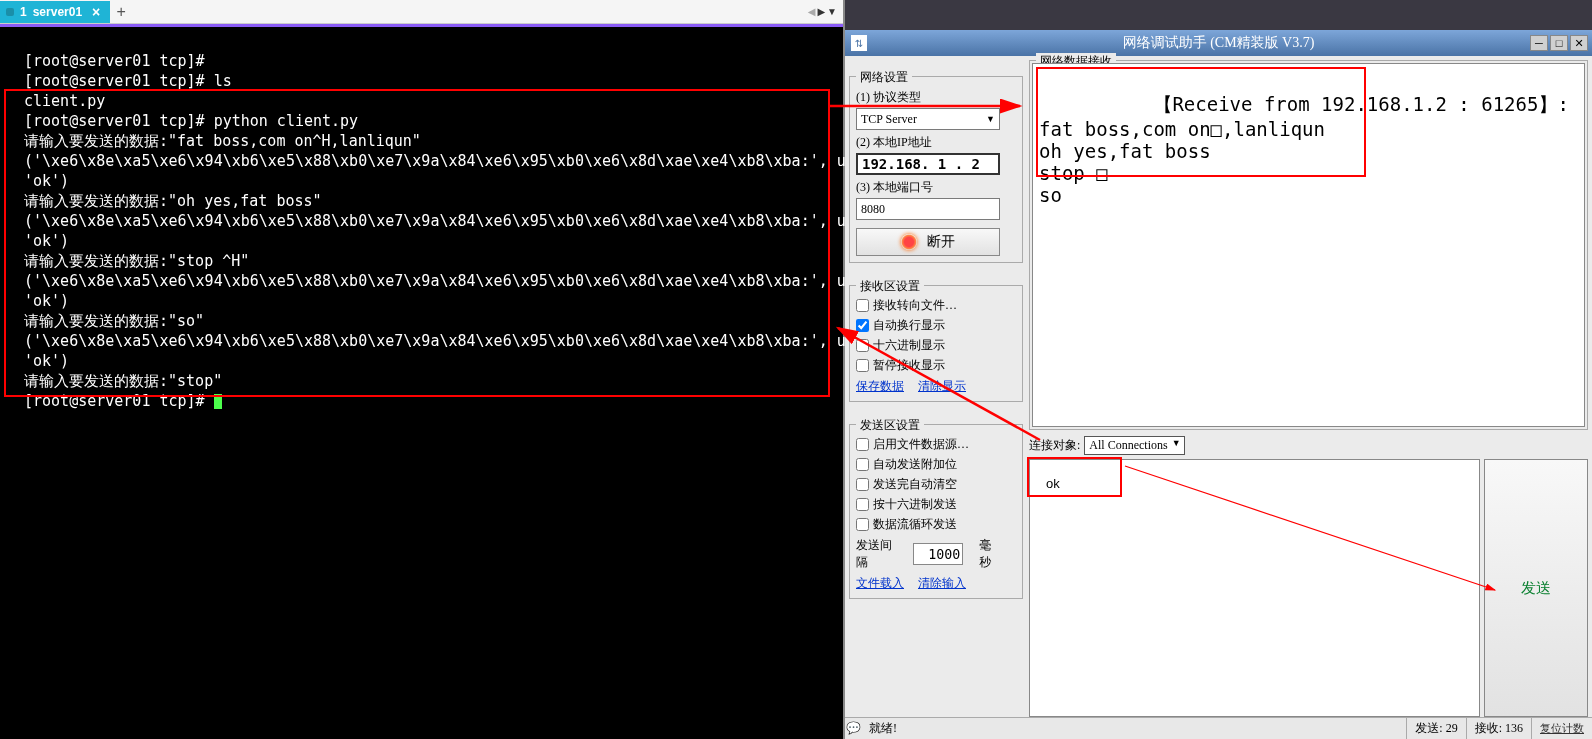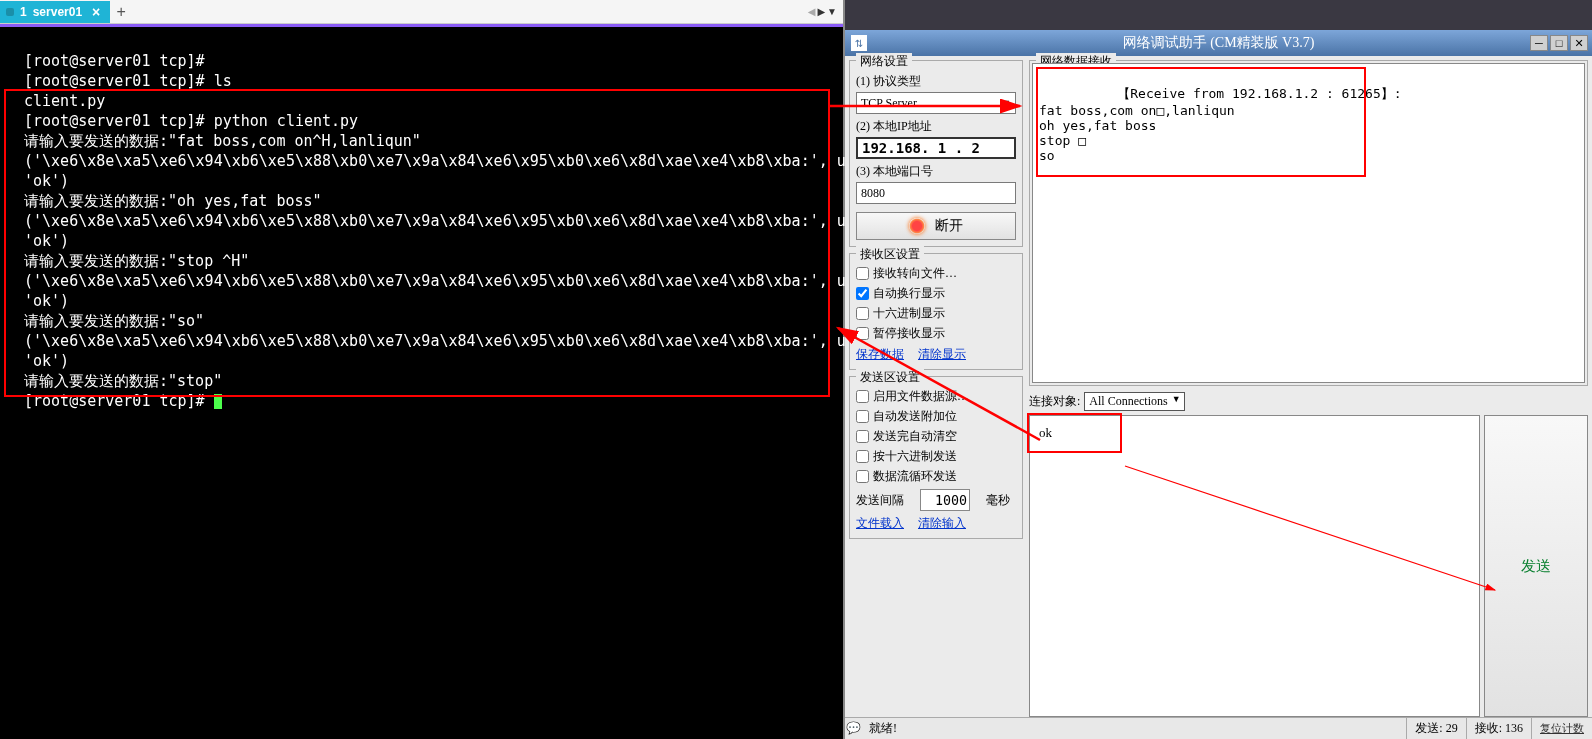--- a/index.html
+++ b/index.html
@@ -31,46 +31,46 @@
 .right-pane { flex: 1; display: flex; flex-direction: column; background: #ebebeb; position: relative; }
 .dark-bar { height: 30px; background: #3a3842; }
 .titlebar { height: 26px; background: linear-gradient(#7da6d9, #4a73a6); display: flex; align-items: center; padding: 0 6px; color: #fff; font-family: SimSun; font-size: 14px; position: relative; }
 .titlebar .app-icon { width: 16px; height: 16px; background: #fff; margin-right: 8px; display:flex; align-items:center; justify-content:center; font-size:10px; color:#4a73a6; }
 .titlebar .wincontrols { position: absolute; right: 4px; display: flex; gap: 2px; }
 .titlebar .wincontrols span { width: 18px; height: 16px; background: #d0d0d0; color: #000; display: flex; align-items: center; justify-content: center; font-size: 11px; border: 1px solid #888; cursor: pointer; font-family: Arial; }
 .titlebar-title{ position:absolute; left:50%; transform:translateX(-50%); }
 
 .app-body { flex: 1; display: flex; background: #ebebeb; padding: 4px 4px 0 4px; gap: 6px; font-family: SimSun; }
 .side { width: 174px; display: flex; flex-direction: column; gap: 6px; }
-.group { border: 1px solid #aaa; background: #ebebeb; padding: 8px 6px 6px 6px; position: relative; }
+.group { border: 1px solid #aaa; background: #ebebeb; padding: 8px 22px 6px 6px; position: relative; margin-top: 16px; }
 .group-title { position: absolute; top: -8px; left: 6px; background: #ebebeb; padding: 0 4px; font-size: 12px; }
 .field-label { font-size: 12px; margin: 4px 0 2px 0; }
 .select-wrap, .text-input { width: 100%; height: 22px; border: 1px solid #7a7a7a; background: #fff; display: flex; align-items: center; padding: 0 4px; font-size: 12px; font-family: SimSun; }
 .select-wrap { justify-content: space-between; cursor: pointer; }
 .select-arrow { font-size: 9px; }
 .ip-input { font-family: monospace; font-weight: bold; font-size: 14px; border: 2px solid #333; }
 .btn { width: 100%; height: 28px; background: linear-gradient(#f8f8f8,#e2e2e2); border: 1px solid #888; display: flex; align-items: center; justify-content: center; gap: 10px; font-size: 14px; cursor: pointer; margin-top: 8px; font-family: SimSun; }
 .btn .sun { width: 16px; height: 16px; border-radius: 50%; background: radial-gradient(circle,#ff4444 40%,#ff8844 60%,transparent 70%); box-shadow: 0 0 4px #ff6600; position: relative; }
 .check-row { display: flex; align-items: center; gap: 4px; font-size: 12px; margin: 3px 0; }
 .check-row input { width: 13px; height: 13px; }
 .link-row { display: flex; gap: 14px; margin-top: 4px; }
 .link-row a { color: #0033cc; text-decoration: underline; font-size: 12px; cursor: pointer; }
 .interval-row { display: flex; align-items: center; gap: 16px; font-size: 12px; margin: 4px 0; }
 .interval-row input { width: 50px; height: 22px; border: 1px solid #888; padding: 0 2px; text-align: right; font-family: monospace; }
 
 .main-col { flex: 1; display: flex; flex-direction: column; }
 .recv-group { border: 1px solid #aaa; position: relative; padding: 2px; }
 .recv-title { position: absolute; top: -8px; left: 6px; background: #ebebeb; padding: 0 4px; font-size: 12px; }
-.recv-box { background: #fff; border: 1px solid #888; height: 320px; font-family: monospace; font-size: 13px; padding: 6px; white-space: pre; position: relative; }
+.recv-box { background: #fff; border: 1px solid #888; height: 364px; font-family: monospace; font-size: 19px; padding: 6px; white-space: pre; position: relative; }
 .recv-highlight { position: absolute; border: 2px solid red; pointer-events: none; }
 .conn-row { display: flex; align-items: center; gap: 4px; margin: 6px 0 4px 0; font-size: 12px; position: relative; }
 .conn-select { border: 1px solid #555; padding: 1px 16px 1px 4px; background: #fff; cursor: pointer; font-size: 12px; position: relative; font-family: SimSun; }
 .conn-select::after { content: '▼'; position: absolute; right: 3px; font-size: 9px; }
 .send-area { flex: 1; display: flex; gap: 4px; }
-.send-textarea { flex: 1; background: #fff; border: 1px solid #888; padding: 9px; font-family: Liberation Serif, serif; font-size: 13px; position: relative; }
+.send-textarea { flex: 1; background: #fff; border: 1px solid #888; padding: 16px; font-family: Liberation Sans, sans-serif; font-size: 13px; position: relative; }
 .send-highlight { position: absolute; border: 2px solid red; pointer-events: none; }
 .send-btn { width: 104px; background: linear-gradient(#f8f8f8,#e2e2e2); border: 1px solid #888; display: flex; align-items: center; justify-content: center; font-size: 15px; color: #0a8030; cursor: pointer; font-family: SimSun; }
 
 .statusbar { height: 22px; background: #e8e8e8; border-top: 1px solid #aaa; display: flex; align-items: center; font-size: 12px; font-family: SimSun; }
 .statusbar .icon { width: 18px; display: flex; justify-content: center; color: #555; }
 .statusbar .cell { padding: 0 8px; border-left: 1px solid #aaa; height: 100%; display: flex; align-items: center; }
 .statusbar .stretch { flex: 1; padding-left: 6px; }
 .reset-link { text-decoration: underline; color: #333; cursor: pointer; font-size:11px; }
 
 

